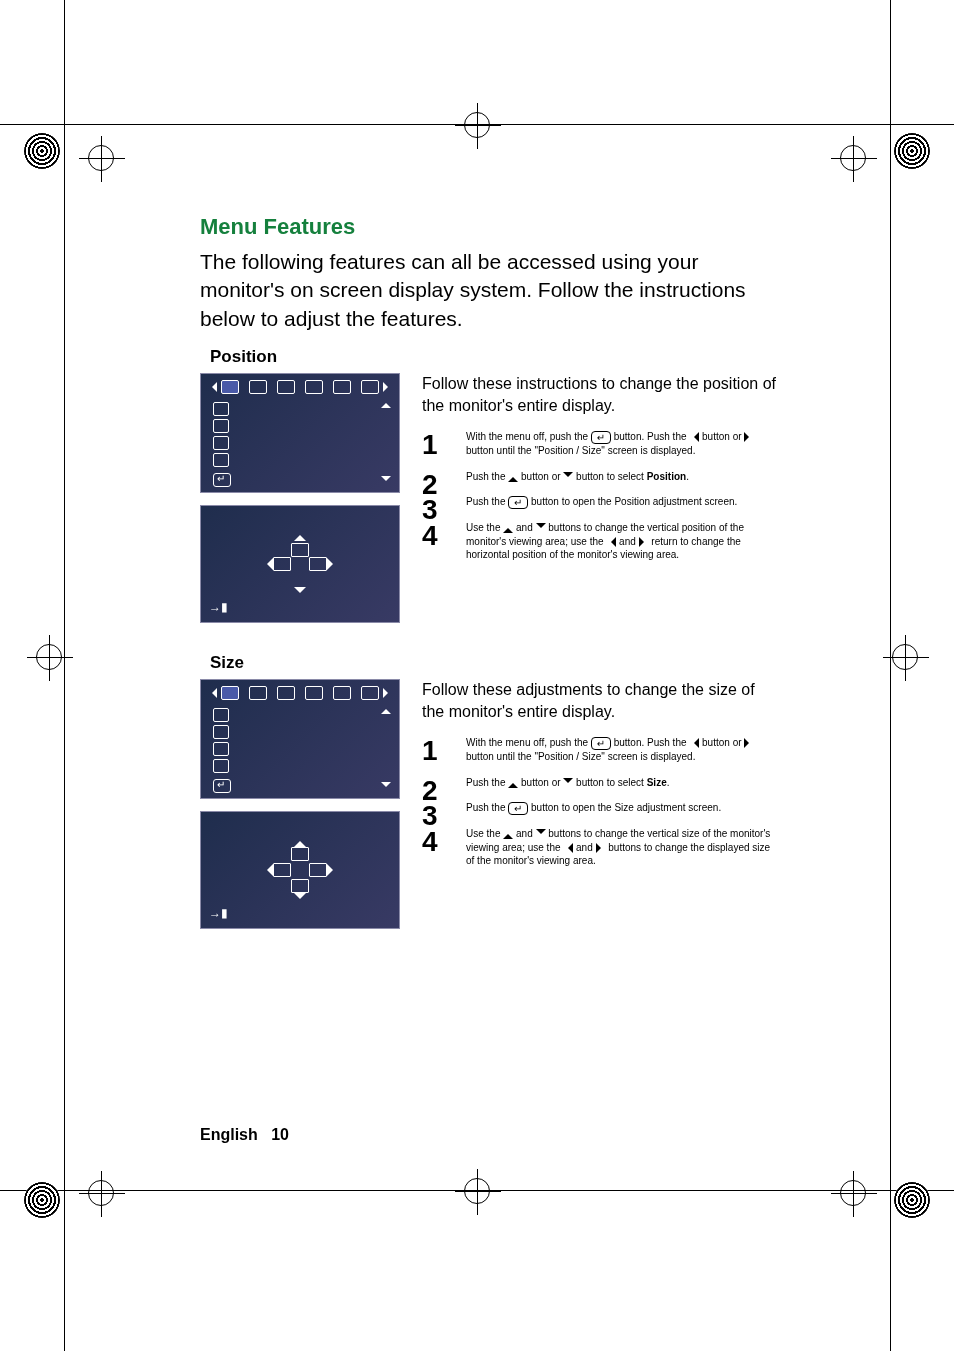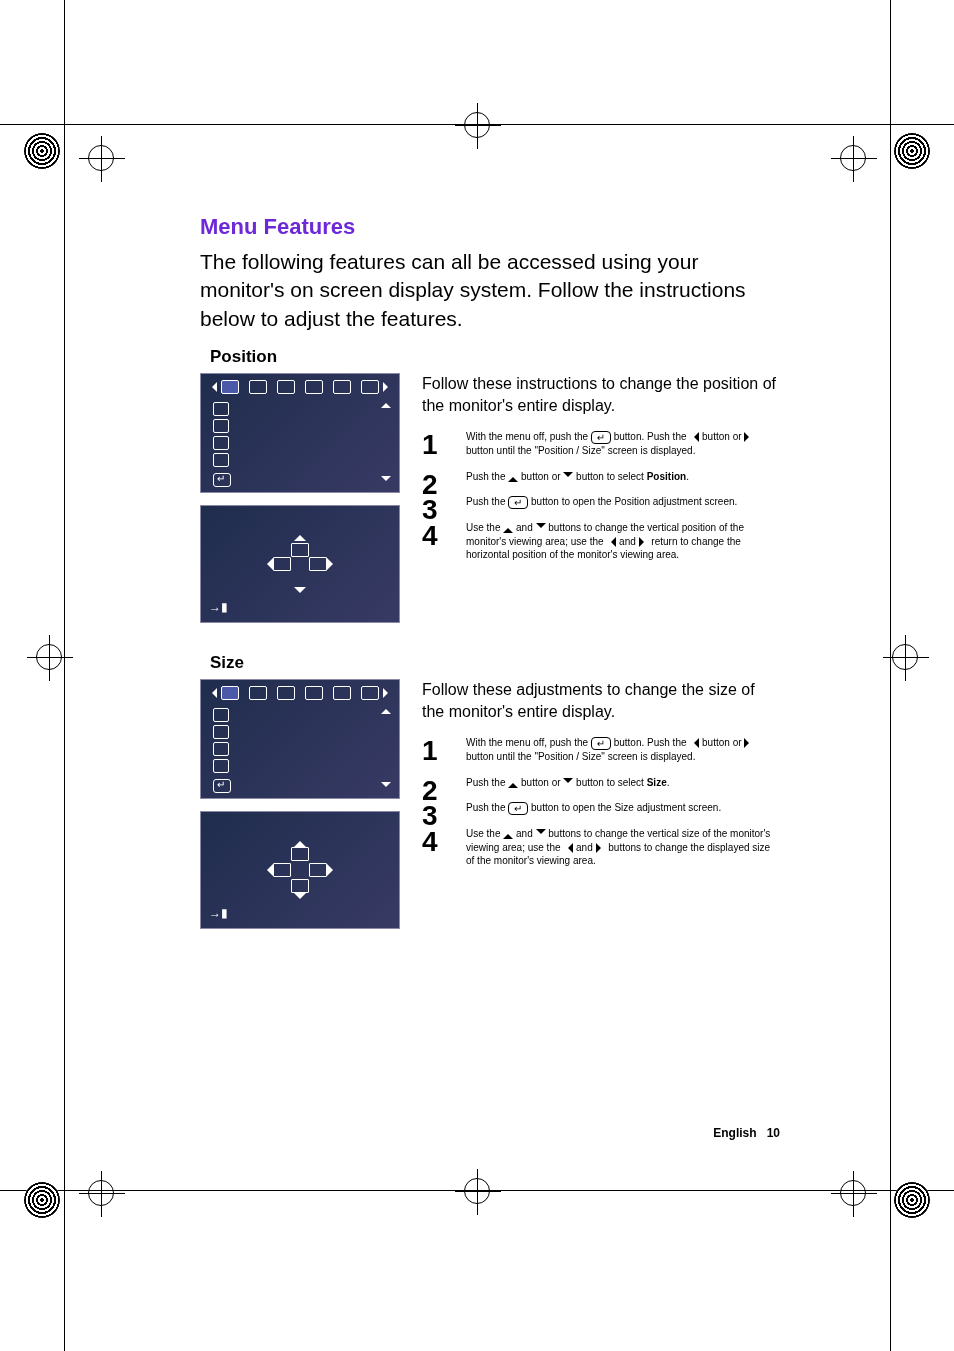--- a/index.html
+++ b/index.html
@@ -21,21 +21,21 @@
     font-weight: 800;
     color: #b5b5b5;
     text-align: center;
     letter-spacing: 0.5px;
     margin-bottom: 26px;
     font-stretch: normal;
   }
   .section {
     font-size: 22px;
     font-weight: 700;
-    color: #6d28d9;
+    color: #15803d;
     margin-bottom: 8px;
   }
   .para {
     font-size: 21px;
     line-height: 1.35;
     font-weight: 300;
     margin-bottom: 14px;
   }
   .para b { font-weight: 700; }
   .feature-label {
@@ -232,22 +232,22 @@
     background: repeating-radial-gradient(circle, #000 0 2px, #fff 2px 4px);
   }
   .hline { position: absolute; height: 1px; background: #000; }
   .vline { position: absolute; width: 1px; background: #000; }
 
   .footer {
     position: absolute;
     left: 200px;
     width: 580px;
     top: 1126px;
-    text-align: right;
-    font-size: 12px;
+    text-align: left;
+    font-size: 16px;
     font-weight: 700;
   }
 </style>
 </head>
 <body>
 
 <div class="hline" style="left:0; top:124px; width:954px;"></div>
 <div class="hline" style="left:0; top:1190px; width:954px;"></div>
 <div class="vline" style="left:64px; top:0; height:1351px;"></div>
 <div class="vline" style="left:890px; top:0; height:1351px;"></div>

